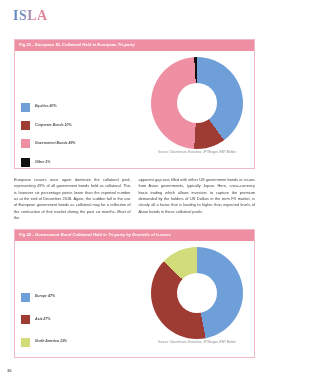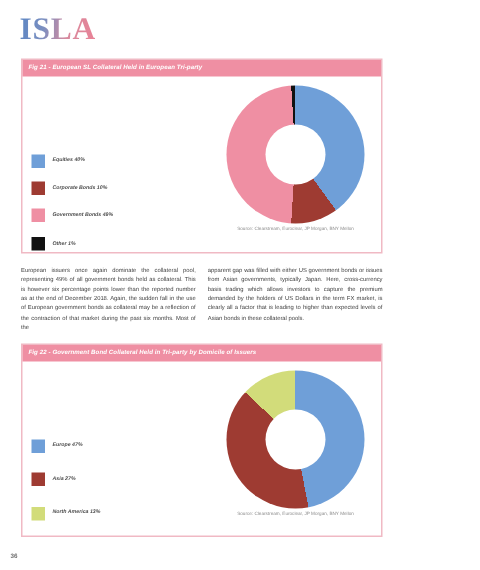--- a/index.html
+++ b/index.html
@@ -16,21 +16,21 @@
   }
 
   
   #logo-area {
     position: absolute;
     left: 13px;
     top: 9px;
   }
   #isla-logo {
     font-family: "Liberation Serif", serif;
-    font-size: 21px;
+    font-size: 14px;
     font-weight: 700;
     letter-spacing: 0.5px;
     line-height: 1;
     background: linear-gradient(100deg, #5b86c4 0%, #7b8fc0 32%, #d78a9e 62%, #ea8296 100%);
     -webkit-background-clip: text;
     background-clip: text;
     color: transparent;
     -webkit-text-fill-color: transparent;
   }
 

